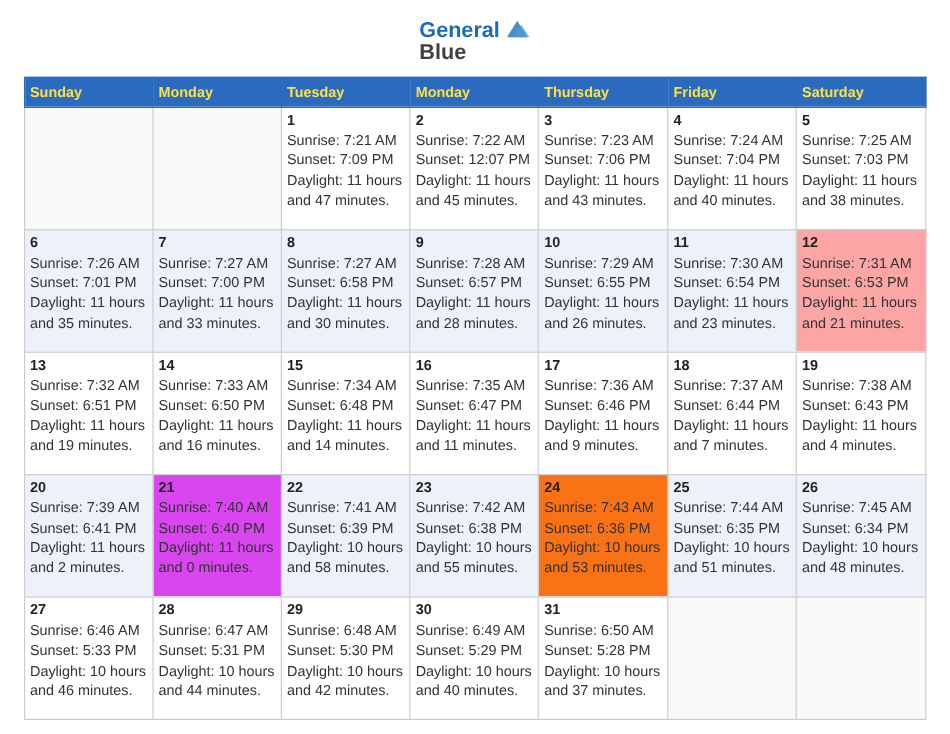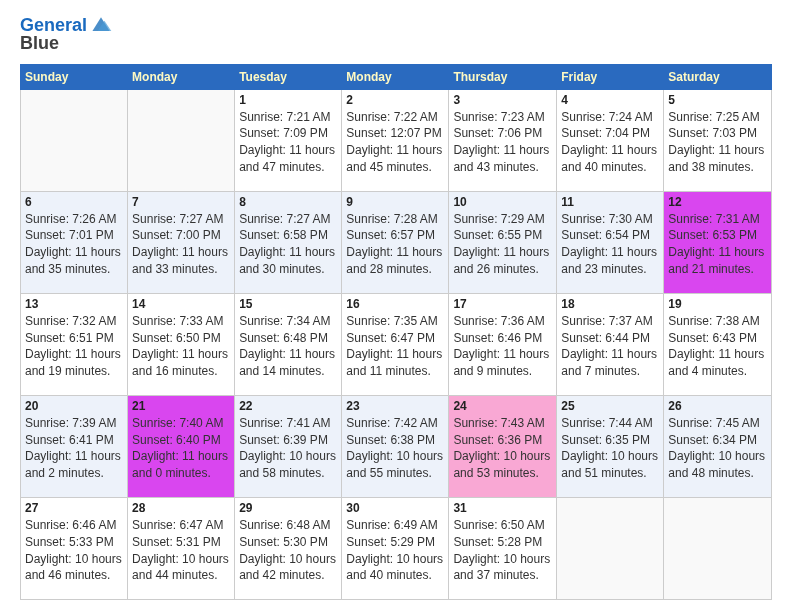--- a/index.html
+++ b/index.html
@@ -12,21 +12,21 @@
     }
     .page {
       width: 792px;
       height: 612px;
       padding: 16px 20px 12px 20px;
       display: flex;
       flex-direction: column;
     }
     .header {
       display: flex;
-      justify-content: flex-start;
+      justify-content: center;
       align-items: flex-start;
       margin-bottom: 10px;
     }
     .logo {
       display: flex;
       align-items: center;
     }
     .logo-text {
       font-size: 18px;
       font-weight: bold;
@@ -57,21 +57,21 @@
       margin-top: 2px;
     }
     .calendar {
       flex: 1;
       border-collapse: collapse;
       width: 100%;
       font-size: 10.5px;
     }
     .calendar th {
       background: #2a6abf;
-      color: #fef9c3;
+      color: #fde047;
       padding: 5px 4px;
       text-align: left;
       font-size: 12px;
       font-weight: bold;
       border: 1px solid #2a6abf;
     }
     .calendar td {
       border: 1px solid #ccc;
       vertical-align: top;
       padding: 3px 4px;
@@ -203,21 +203,21 @@
             <div class="day-detail">Sunrise: 7:29 AM
 Sunset: 6:55 PM
 Daylight: 11 hours and 26 minutes.</div>
           </td>
           <td style="background: rgb(237, 242, 250);">
             <span class="day-num">11</span>
             <div class="day-detail">Sunrise: 7:30 AM
 Sunset: 6:54 PM
 Daylight: 11 hours and 23 minutes.</div>
           </td>
-          <td style="background: #d946ef; margin-left: 39px;">
+          <td style="background: #fca5a5; margin-left: 39px;">
             <span class="day-num">12</span>
             <div class="day-detail">Sunrise: 7:31 AM
 Sunset: 6:53 PM
 Daylight: 11 hours and 21 minutes.</div>
           </td>
         </tr>
         <tr>
           <td>
             <span class="day-num">13</span>
             <div class="day-detail">Sunrise: 7:32 AM
@@ -279,21 +279,21 @@
             <div class="day-detail">Sunrise: 7:41 AM
 Sunset: 6:39 PM
 Daylight: 10 hours and 58 minutes.</div>
           </td>
           <td style="background: rgb(237, 242, 250);">
             <span class="day-num">23</span>
             <div class="day-detail">Sunrise: 7:42 AM
 Sunset: 6:38 PM
 Daylight: 10 hours and 55 minutes.</div>
           </td>
-          <td style="background: #f9a8d4;">
+          <td style="background: #f97316;">
             <span class="day-num">24</span>
             <div class="day-detail">Sunrise: 7:43 AM
 Sunset: 6:36 PM
 Daylight: 10 hours and 53 minutes.</div>
           </td>
           <td style="background: rgb(237, 242, 250);">
             <span class="day-num">25</span>
             <div class="day-detail">Sunrise: 7:44 AM
 Sunset: 6:35 PM
 Daylight: 10 hours and 51 minutes.</div>

